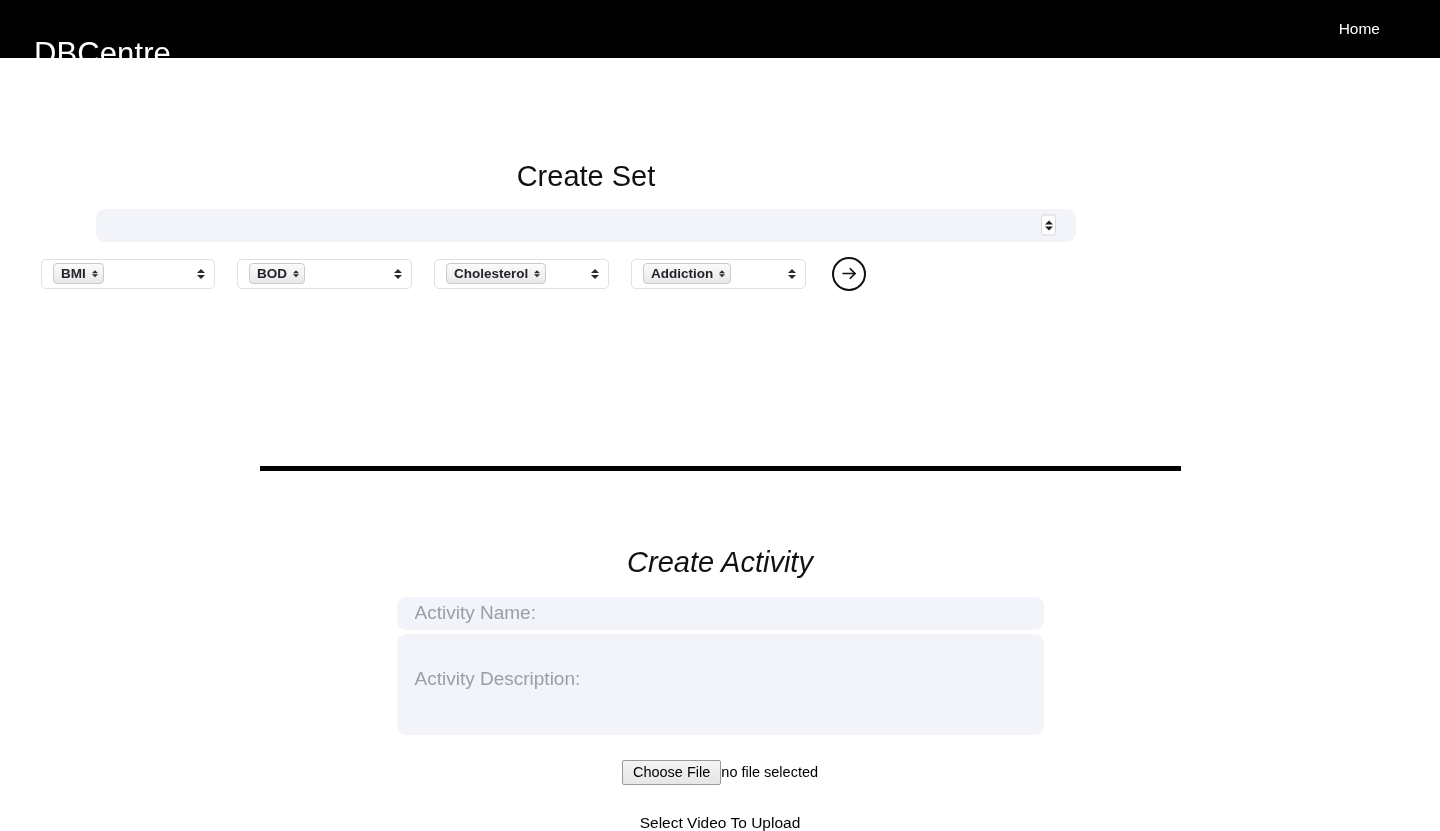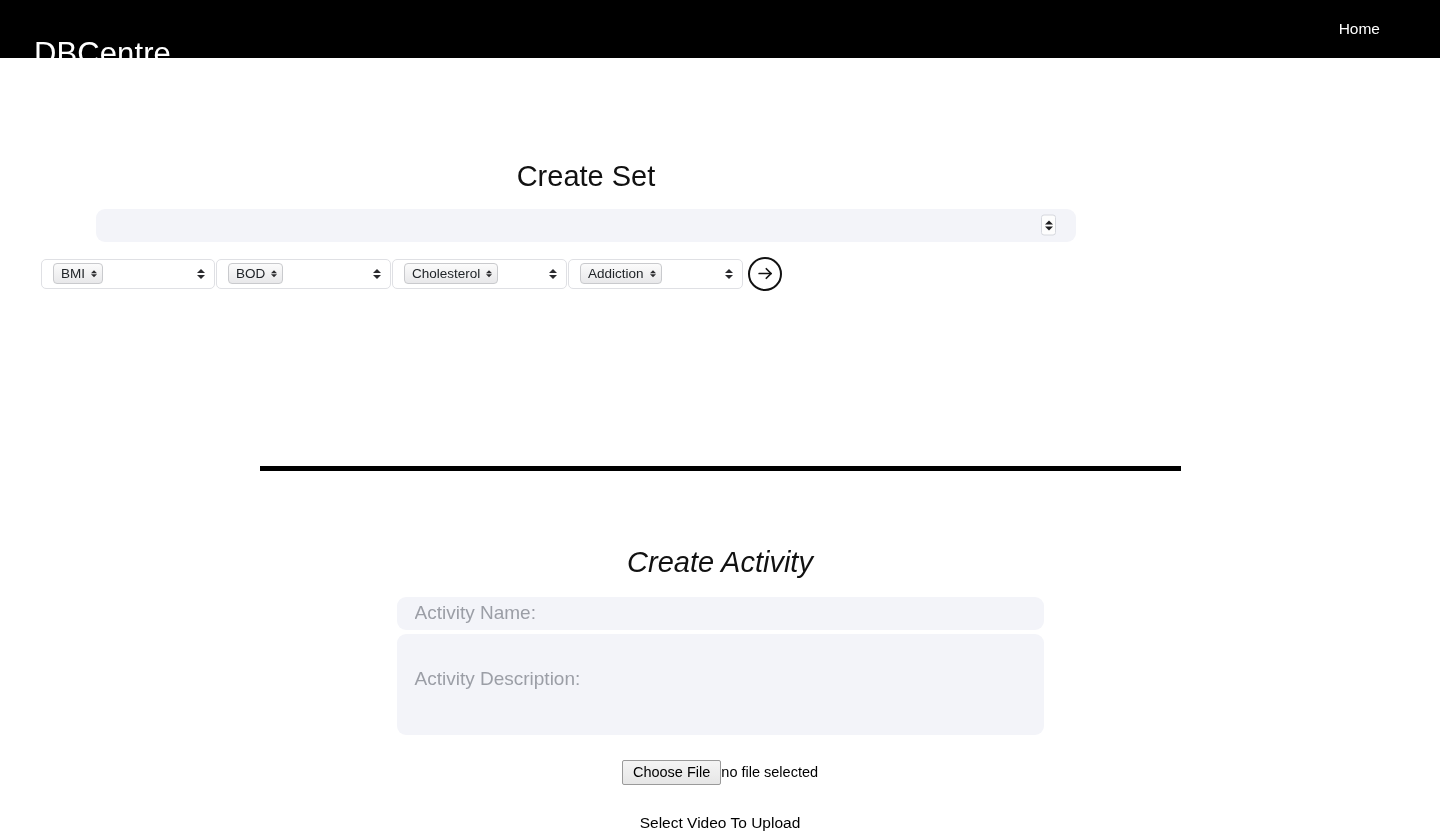--- a/index.html
+++ b/index.html
@@ -114,21 +114,22 @@
   .select-row {
     display: flex;
     align-items: center;
     width: 1090px;
     margin: 15px auto 0 auto;
     padding-left: 0px;
     gap: 0px;
   }
   .select-cell {
     position: relative;
-    margin-right: 1px;
+    margin-right: 22px;
+    font-weight: bold;
   }
   .outer-select {
     position: relative;
     height: 30px;
     border: 1px solid #dfe0e4;
     border-radius: 5px;
     background: #ffffff;
     display: flex;
     align-items: center;
     padding: 0 22px 0 11px;

